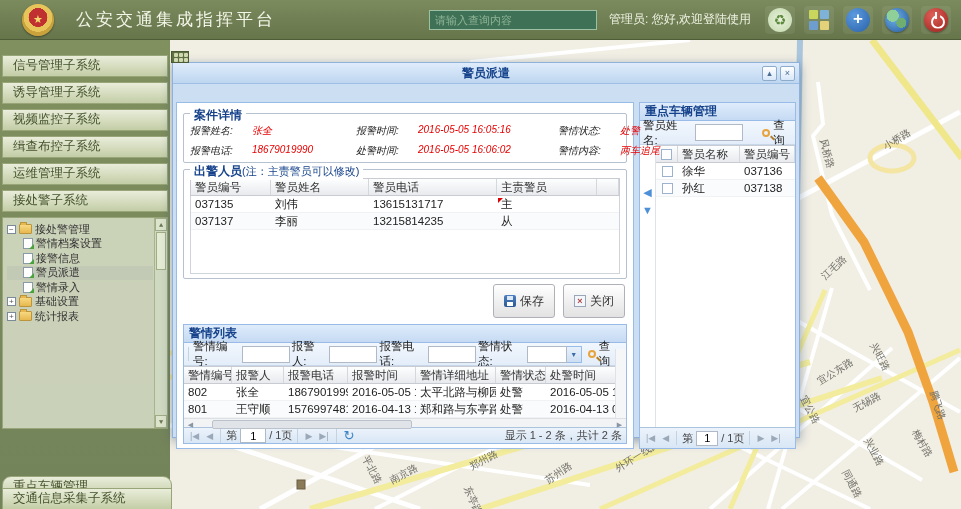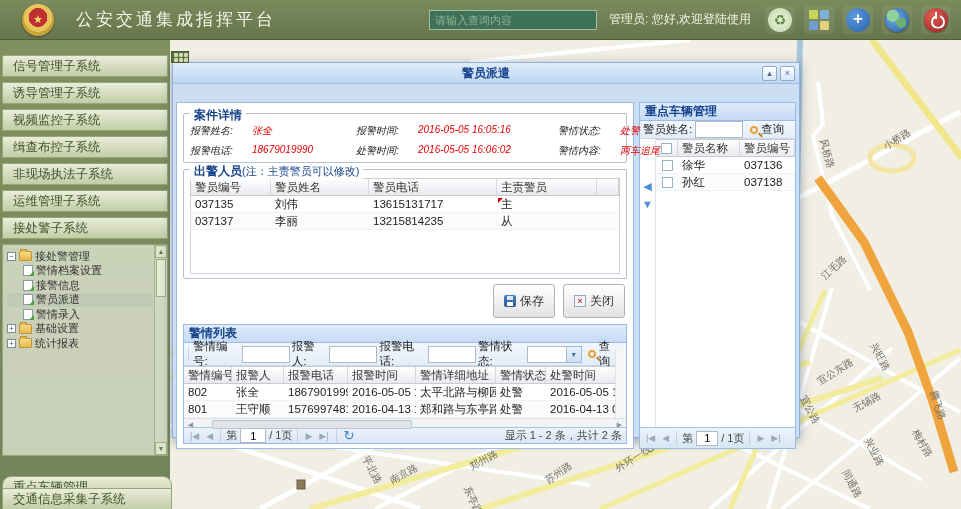--- a/index.html
+++ b/index.html
@@ -42,21 +42,21 @@
                          radial-gradient(circle at 68% 62%, #6fae6f 0 22%, transparent 23%),
                          radial-gradient(circle at 40% 40%, #6fb3e8, #23569c); box-shadow:0 1px 2px rgba(0,0,0,.4); }
   .ic-power { width:24px; height:24px; border-radius:50%; background:radial-gradient(circle at 38% 30%, #e06058, #9c1f1a);
               position:relative; box-shadow:0 1px 2px rgba(0,0,0,.4); }
   .ic-power::before { content:""; position:absolute; left:7px; top:7px; width:10px; height:10px;
                       border:2px solid #fff; border-radius:50%; clip-path:polygon(0 0,35% 0,35% 45%,65% 45%,65% 0,100% 0,100% 100%,0 100%); }
   .ic-power::after { content:""; position:absolute; left:11px; top:4px; width:2px; height:7px; background:#fff; }
 
   
   .sidebar { position:absolute; left:0; top:40px; width:170px; height:469px;
-             background:linear-gradient(#80905e,#73835a); z-index:20; padding-top:15px; }
+             background:linear-gradient(#80905e,#73835a); z-index:20; padding-top:15px;font-family:Liberation Mono, monospace; }
   .acc-item { height:22px; margin:0 2px 5px 2px; line-height:21px; padding-left:10px;
               background:linear-gradient(#e9edda,#c3cda6); border:1px solid #97a578;
               color:#44522c; font-size:12.5px; cursor:pointer; }
   .acc-bottom { position:absolute; left:0; width:170px; }
   .tree-panel { position:relative; margin:0 2px; height:212px; background:rgba(222,228,208,.8);
                 border:1px solid #97a578; padding:4px 14px 2px 4px; overflow:hidden; }
   .tree-row { display:flex; align-items:center; height:14.5px; font-size:11px; color:#333;
               white-space:nowrap; cursor:pointer; }
   .tree-row.sel { background:#c2c9b4; }
   .lvl1 { padding-left:16px; }
@@ -157,22 +157,22 @@
   .hscroll .arl{left:0;} .hscroll .arr{right:0;}
 
   .pager { height:21px; background:linear-gradient(#ecf3fb,#d8e6f5); border-top:1px solid #aac4e0;
            display:flex; align-items:center; font-size:11px; color:#444; padding:0 4px; gap:3px; }
   .pgbtn { color:#9aa8b8; font-size:9px; padding:0 2px; cursor:pointer; }
   .pgin { width:26px; height:15px; border:1px solid #b0bac6; font-size:11px; text-align:center; outline:none; }
   .refresh { color:#3d85c6; font-size:13px; cursor:pointer; padding:0 2px; }
   .psummary { margin-left:auto; color:#444; font-size:11px; white-space:nowrap; }
 
   
-  .rp-toolbar { height:18px; background:linear-gradient(#f2f7fd,#e3edf9); border-bottom:1px solid #c8d8ea;
-                display:flex; align-items:center; font-size:11.5px; padding:0 3px; gap:3px; }
+  .rp-toolbar { height:24px; background:linear-gradient(#f2f7fd,#e3edf9); border-bottom:1px solid #c8d8ea;
+                display:flex; align-items:center; font-size:11.5px; padding:0 3px; gap:15px; }
   .rp-body { flex:1; display:flex; overflow:hidden; }
   .arrow-col { width:15px; display:flex; flex-direction:column; align-items:center; padding-top:42px; gap:8px; }
   .tarrow { color:#4d90d9; font-size:11px; cursor:pointer; line-height:10px; }
   .rp-grid { flex:1; border-left:1px solid #dfe3e8; display:flex; flex-direction:column; }
   .oc0{width:22px; display:flex; align-items:center; justify-content:center;}
   .oc1{width:62px;} .oc2{flex:1;border-right:none;}
   .cb { width:11px; height:11px; border:1px solid #9db2cc; background:#fff; cursor:pointer; }
 </style>
 </head>
 <body>
@@ -260,21 +260,20 @@
           <span class="ic-power"></span>
         </div>
     </div>
   </header>
 
   <aside class="sidebar">
     <div class="acc-item">信号管理子系统</div>
     <div class="acc-item">诱导管理子系统</div>
     <div class="acc-item">视频监控子系统</div>
     <div class="acc-item">缉查布控子系统</div>
-    <div class="acc-item">非现场执法子系统</div>
     <div class="acc-item">运维管理子系统</div>
     <div class="acc-item">接处警子系统</div>
 
     <div class="tree-panel">
       <div class="tree-row">
         <span class="tgl">−</span>
         <span class="fold"></span>
         <span>接处警管理</span>
       </div>
       <div class="tree-row lvl1">

